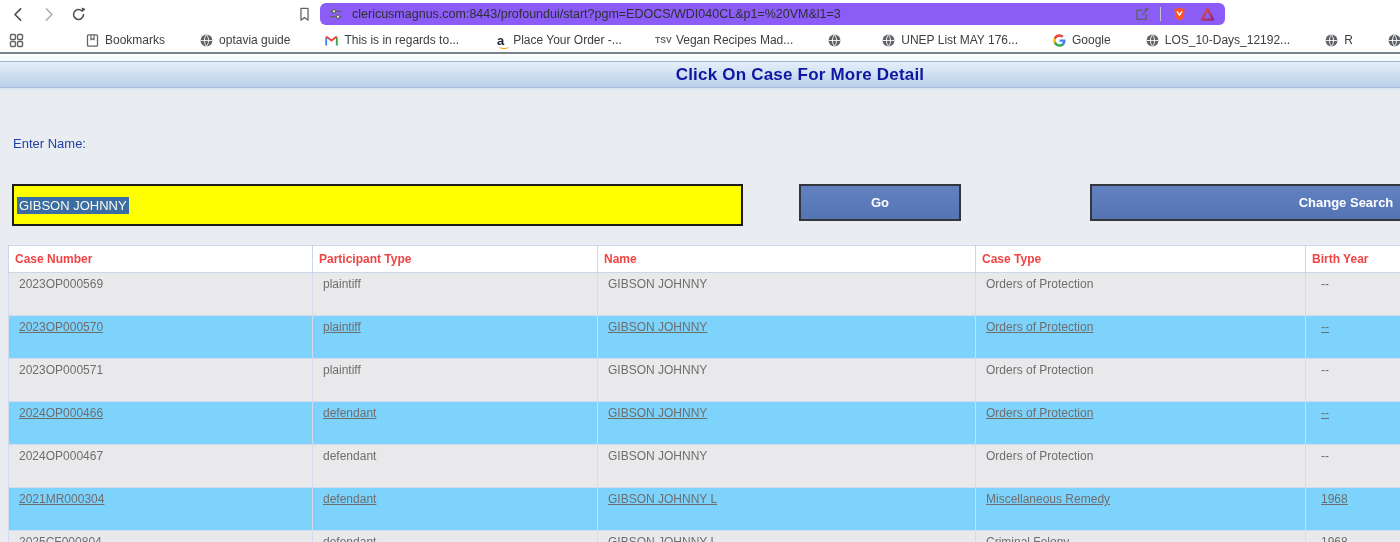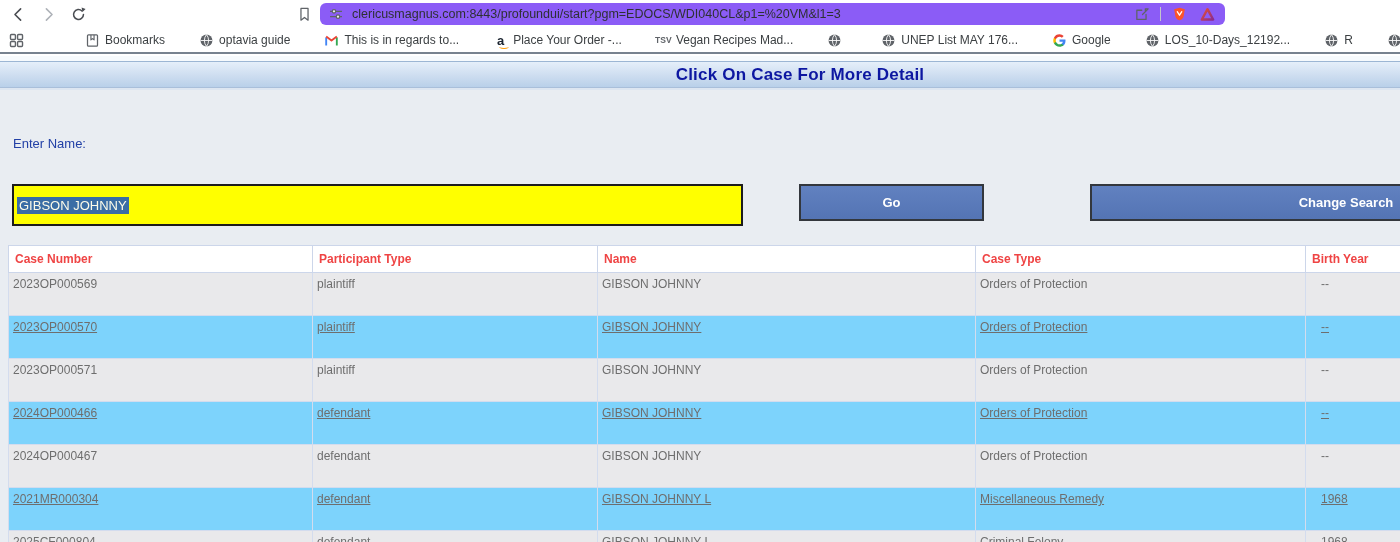--- a/index.html
+++ b/index.html
@@ -58,34 +58,34 @@
     padding-left:3px;box-sizing:content-box;
   }
   .sel-text{background:#3a6da5;color:#fdfbe9;font-size:13px;padding:1px 2px;white-space:nowrap;}
   .btn{
     position:absolute;top:128px;height:37px;
     background:linear-gradient(180deg,#6181c0 0%,#5474b4 100%);
     border:2px solid #33373d;color:#fff;font-weight:bold;font-size:13px;
     display:flex;align-items:center;justify-content:center;box-sizing:border-box;
     cursor:pointer;
   }
-  .btn-go{left:799px;width:185px;}
+  .btn-go{left:799px;width:162px;}
   .btn-change{left:1090px;width:512px;}
   
   table.cases{
     position:absolute;left:8px;top:189px;width:1592px;
     border-collapse:collapse;table-layout:fixed;background:#fff;
   }
   table.cases th{
     height:22px;background:#ffffff;color:#ef4444;font-weight:bold;font-size:12px;
     text-align:left;padding:2px 4px 2px 6px;border:1px solid #ccd6ea;white-space:nowrap;
     overflow:hidden;
   }
   table.cases td{
-    height:38px;vertical-align:top;padding:4px 4px 0 4px;font-size:12px;color:#6e6e6e;
+    height:38px;vertical-align:top;padding:4px 4px 0 10px;font-size:12px;color:#6e6e6e;
     border:1px solid #d3dcee;white-space:nowrap;overflow:hidden;
   }
   table.cases tr.odd td{background:#e9e9eb;}
   table.cases tr.even td{background:#7dd3fc;text-decoration:underline;}
   table.cases td.by{padding-left:15px;}
   .c1{width:304px}.c2{width:285px}.c3{width:378px}.c4{width:330px}.c5{width:295px}
 </style>
 </head>
 <body>
 

